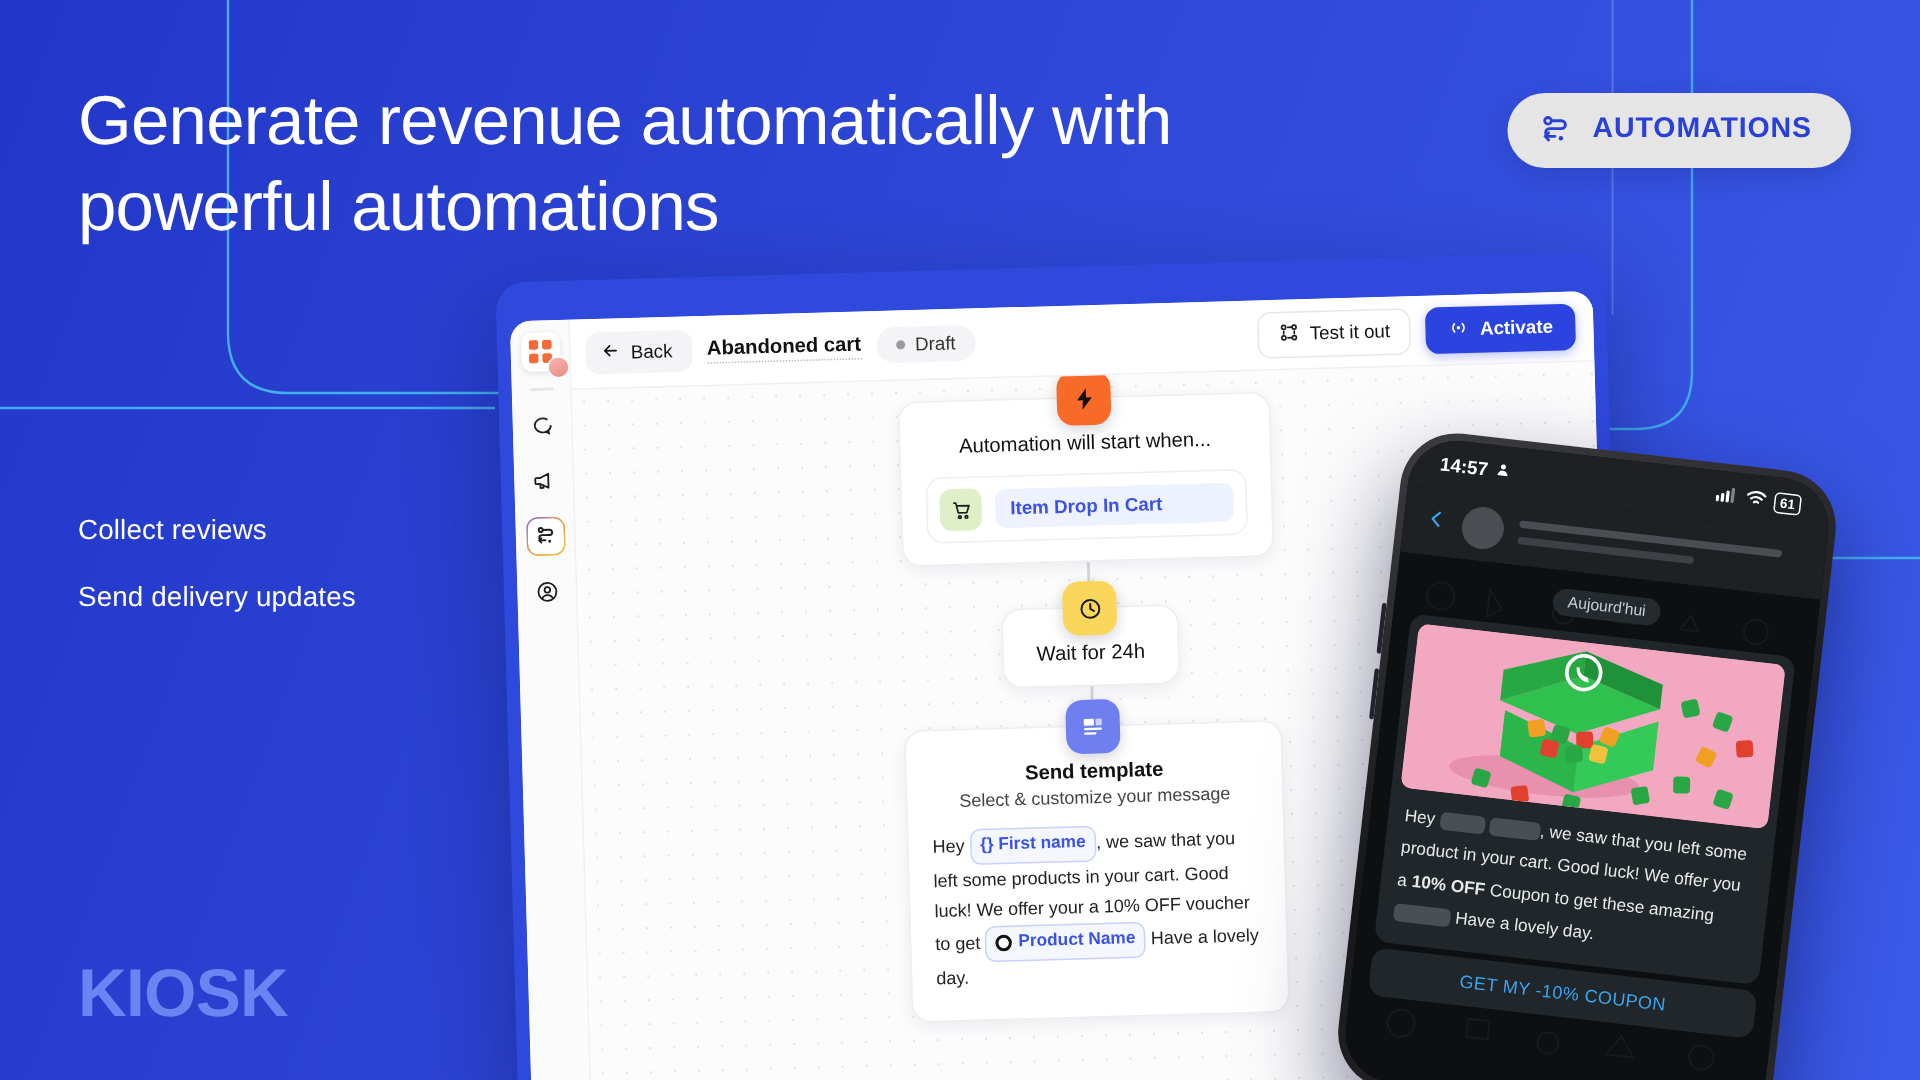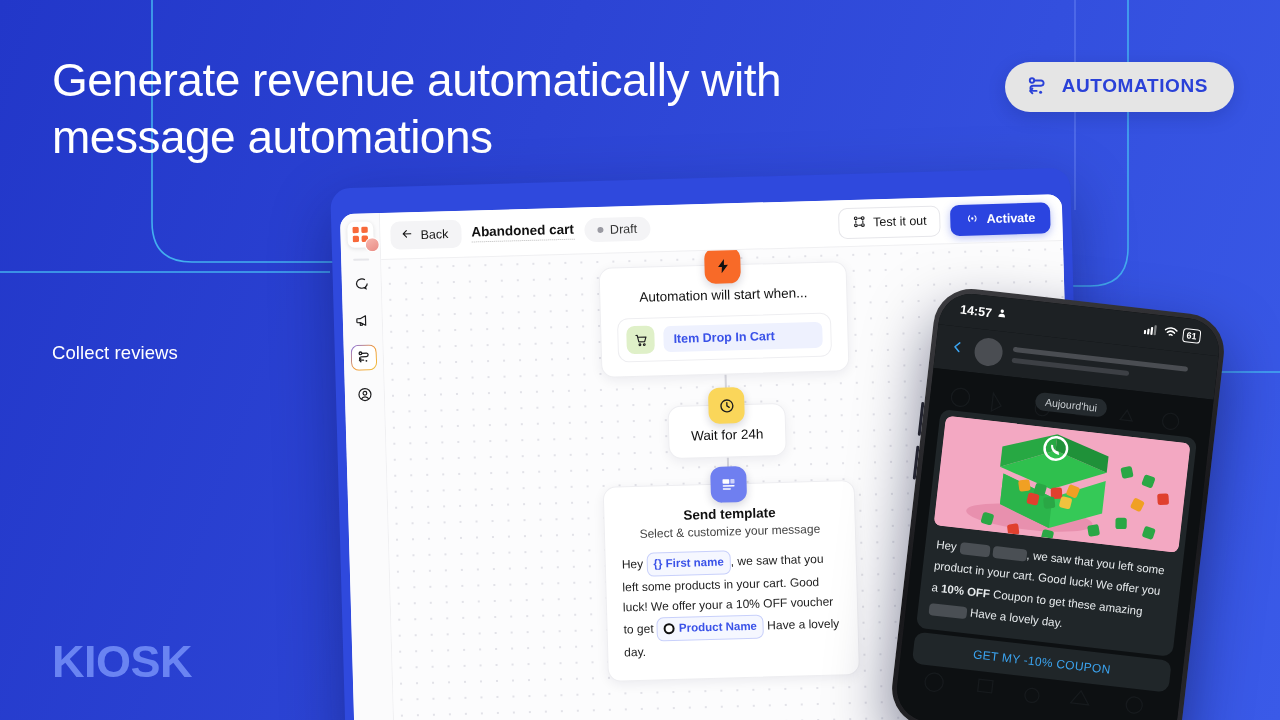--- a/index.html
+++ b/index.html
@@ -275,37 +275,38 @@
 <svg class="deco" viewBox="0 0 1280 720" preserveAspectRatio="none">
   <path d="M152 -20 L152 222 Q152 262 192 262 L372 262" fill="none" stroke="#49c3f5" stroke-width="1.6" opacity=".85"></path>
   <path d="M0 272 L330 272" fill="none" stroke="#49c3f5" stroke-width="1.6" opacity=".85"></path>
   <path d="M1128 -20 L1128 248 Q1128 286 1090 286 L1062 286" fill="none" stroke="#49c3f5" stroke-width="1.6" opacity=".8"></path>
   <path d="M1280 372 L1190 372" fill="none" stroke="#49c3f5" stroke-width="1.6" opacity=".8"></path>
   <path d="M1075 210 L1075 0" fill="none" stroke="#6f8bf5" stroke-width="1.4" opacity=".6"></path>
 </svg>
 
 <div class="headline">
   <span>Generate revenue automatically with</span>
-  <span class="l2">message automations</span>
+  <span class="l2">powerful automations</span>
 </div>
 
 <div class="badge">
   <span>
     <svg width="24" height="24" viewBox="0 0 24 24" fill="none" stroke="#2a41d8" stroke-width="1.9" stroke-linecap="round">
       <circle cx="7" cy="5.5" r="2.2"></circle>
       <path d="M9.4 5.5h6.6a2.6 2.6 0 0 1 0 5.2H8a2.6 2.6 0 0 0 0 5.2h3.6"></path>
       <path d="M7.4 18.3l-2.2-2.4 2.2-2.4"></path>
       <circle cx="15.6" cy="17.2" r="1.5" fill="#2a41d8" stroke="none"></circle>
     </svg>
   </span>
   <span class="badge-text">AUTOMATIONS</span>
 </div>
 
 <div class="features">
   <div class="feature">Collect reviews</div>
+  <div class="feature">Send delivery updates</div>
 </div>
 
 <div class="logo">
   <span class="logo-text">KIOSK</span>
 </div>
 
 <div class="tablet">
   <div class="tablet-shell"></div>
   <div class="tablet-screen">
 

